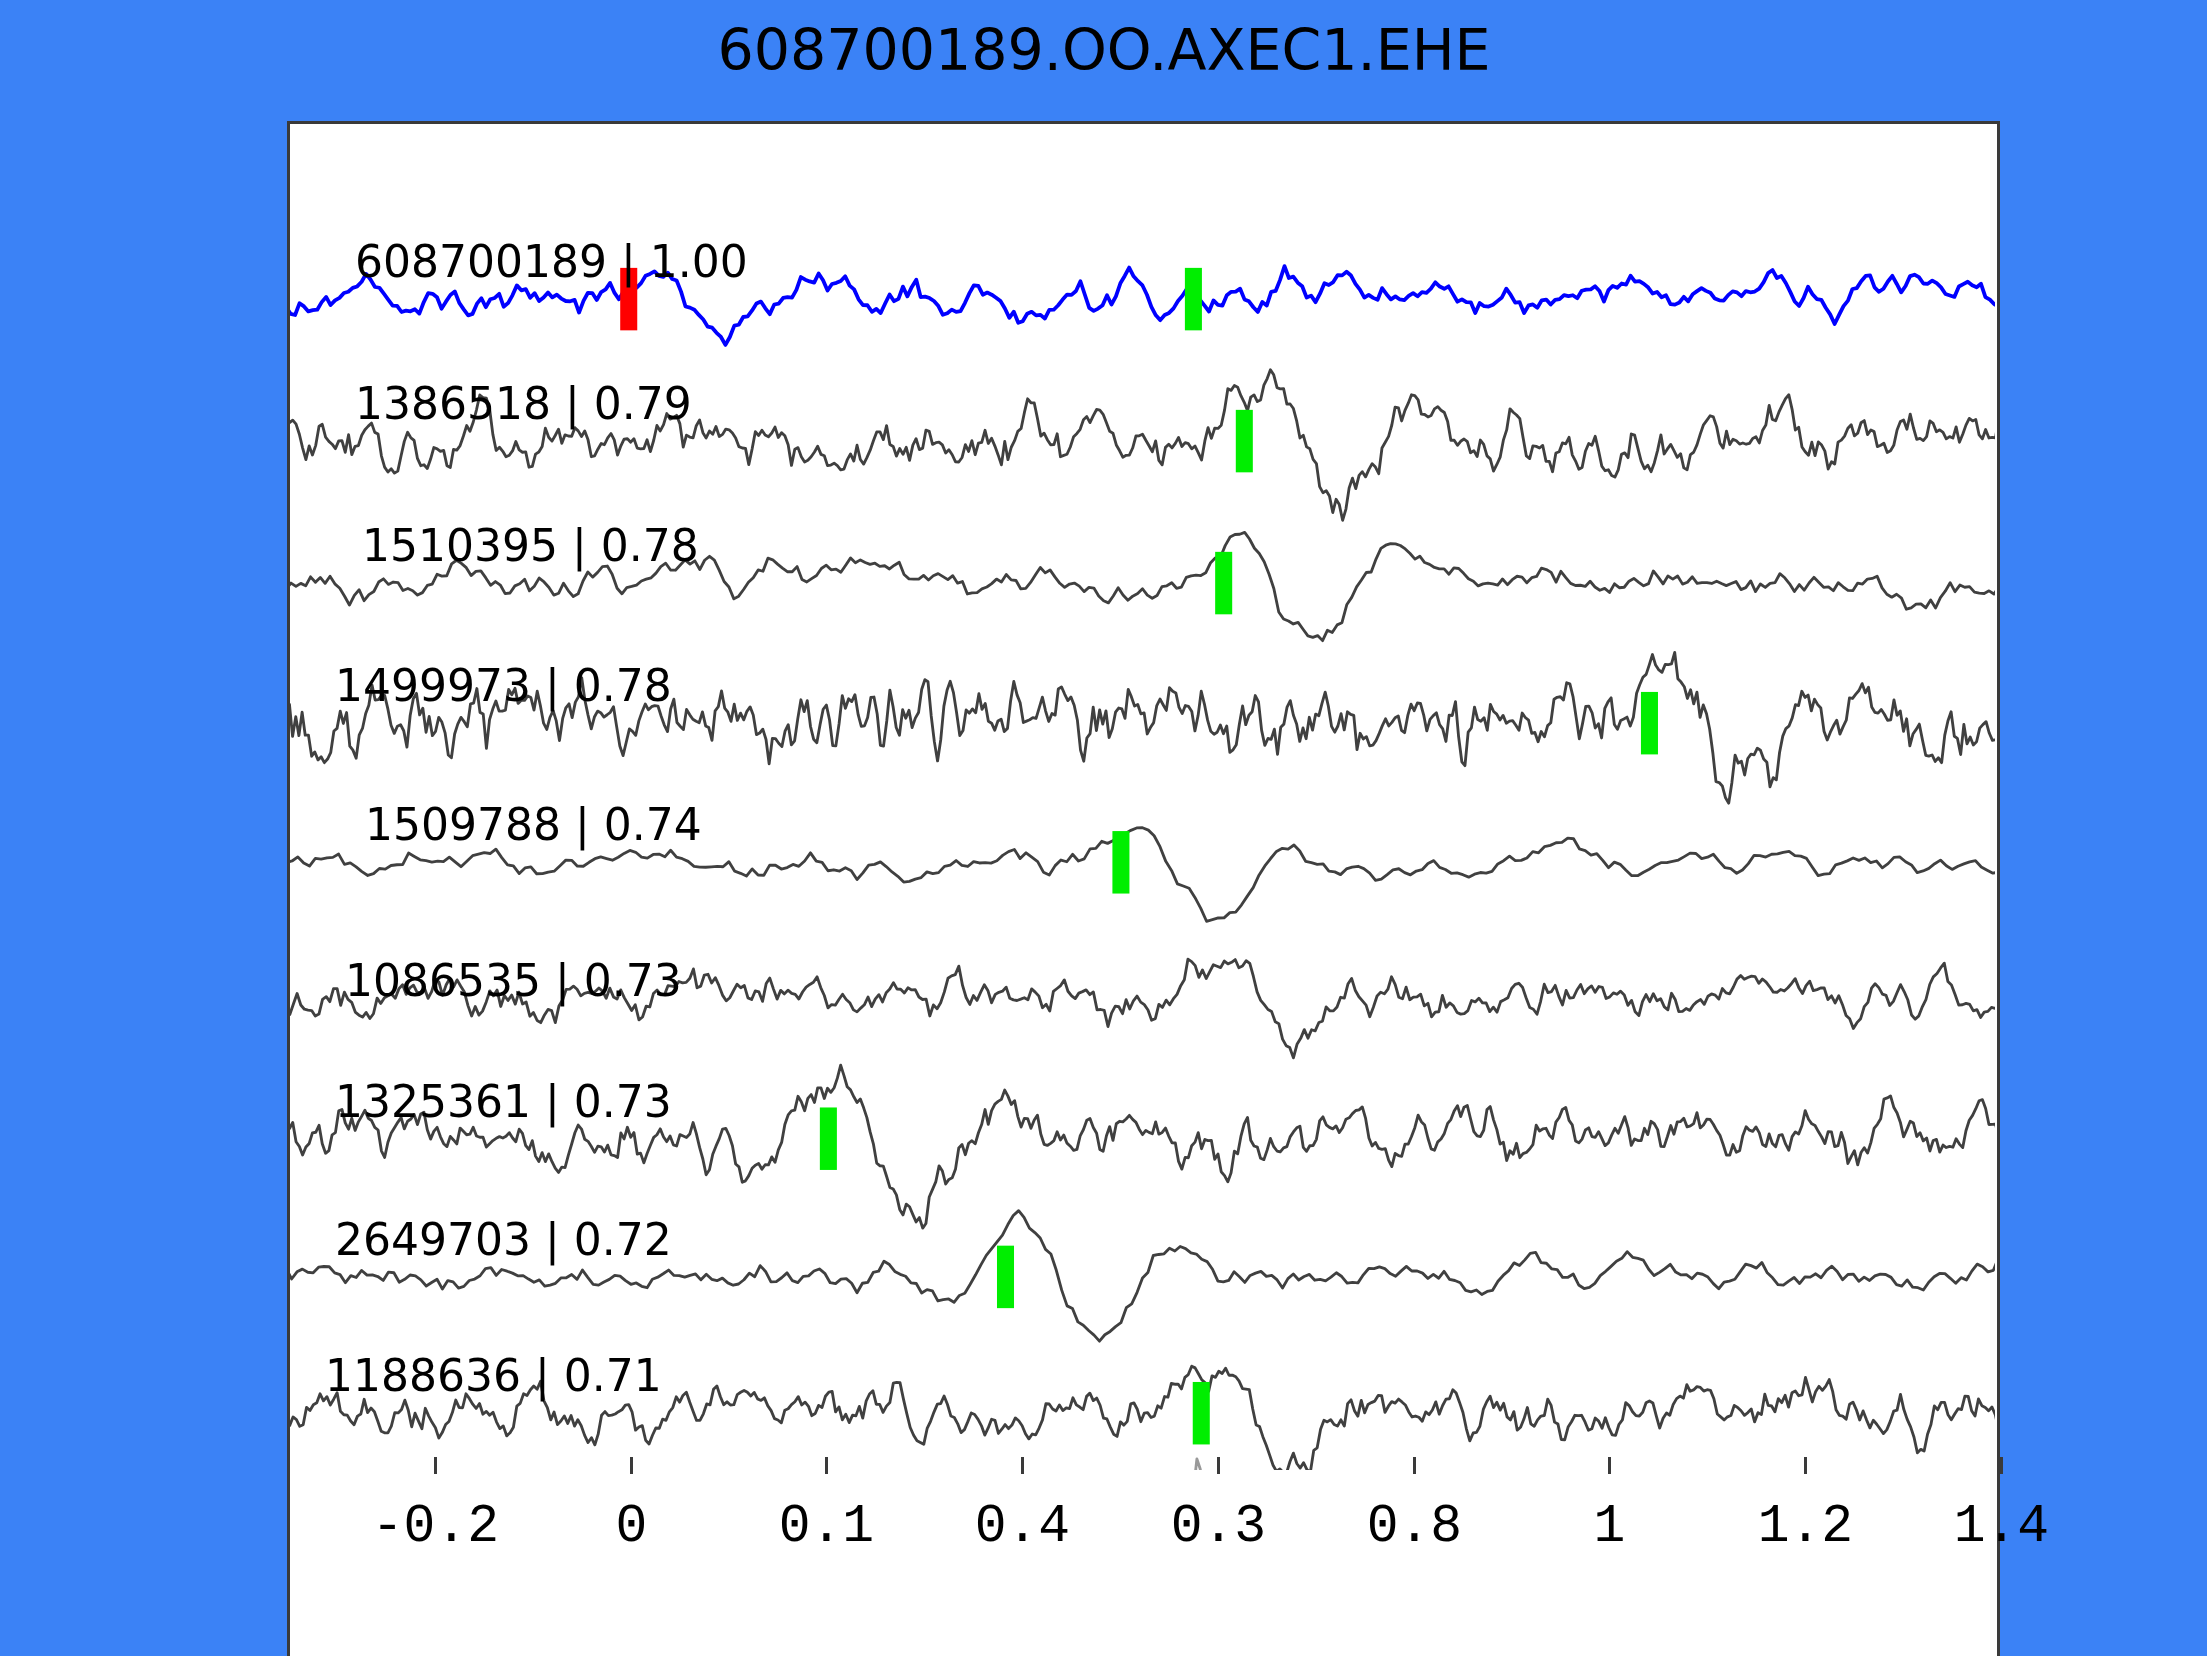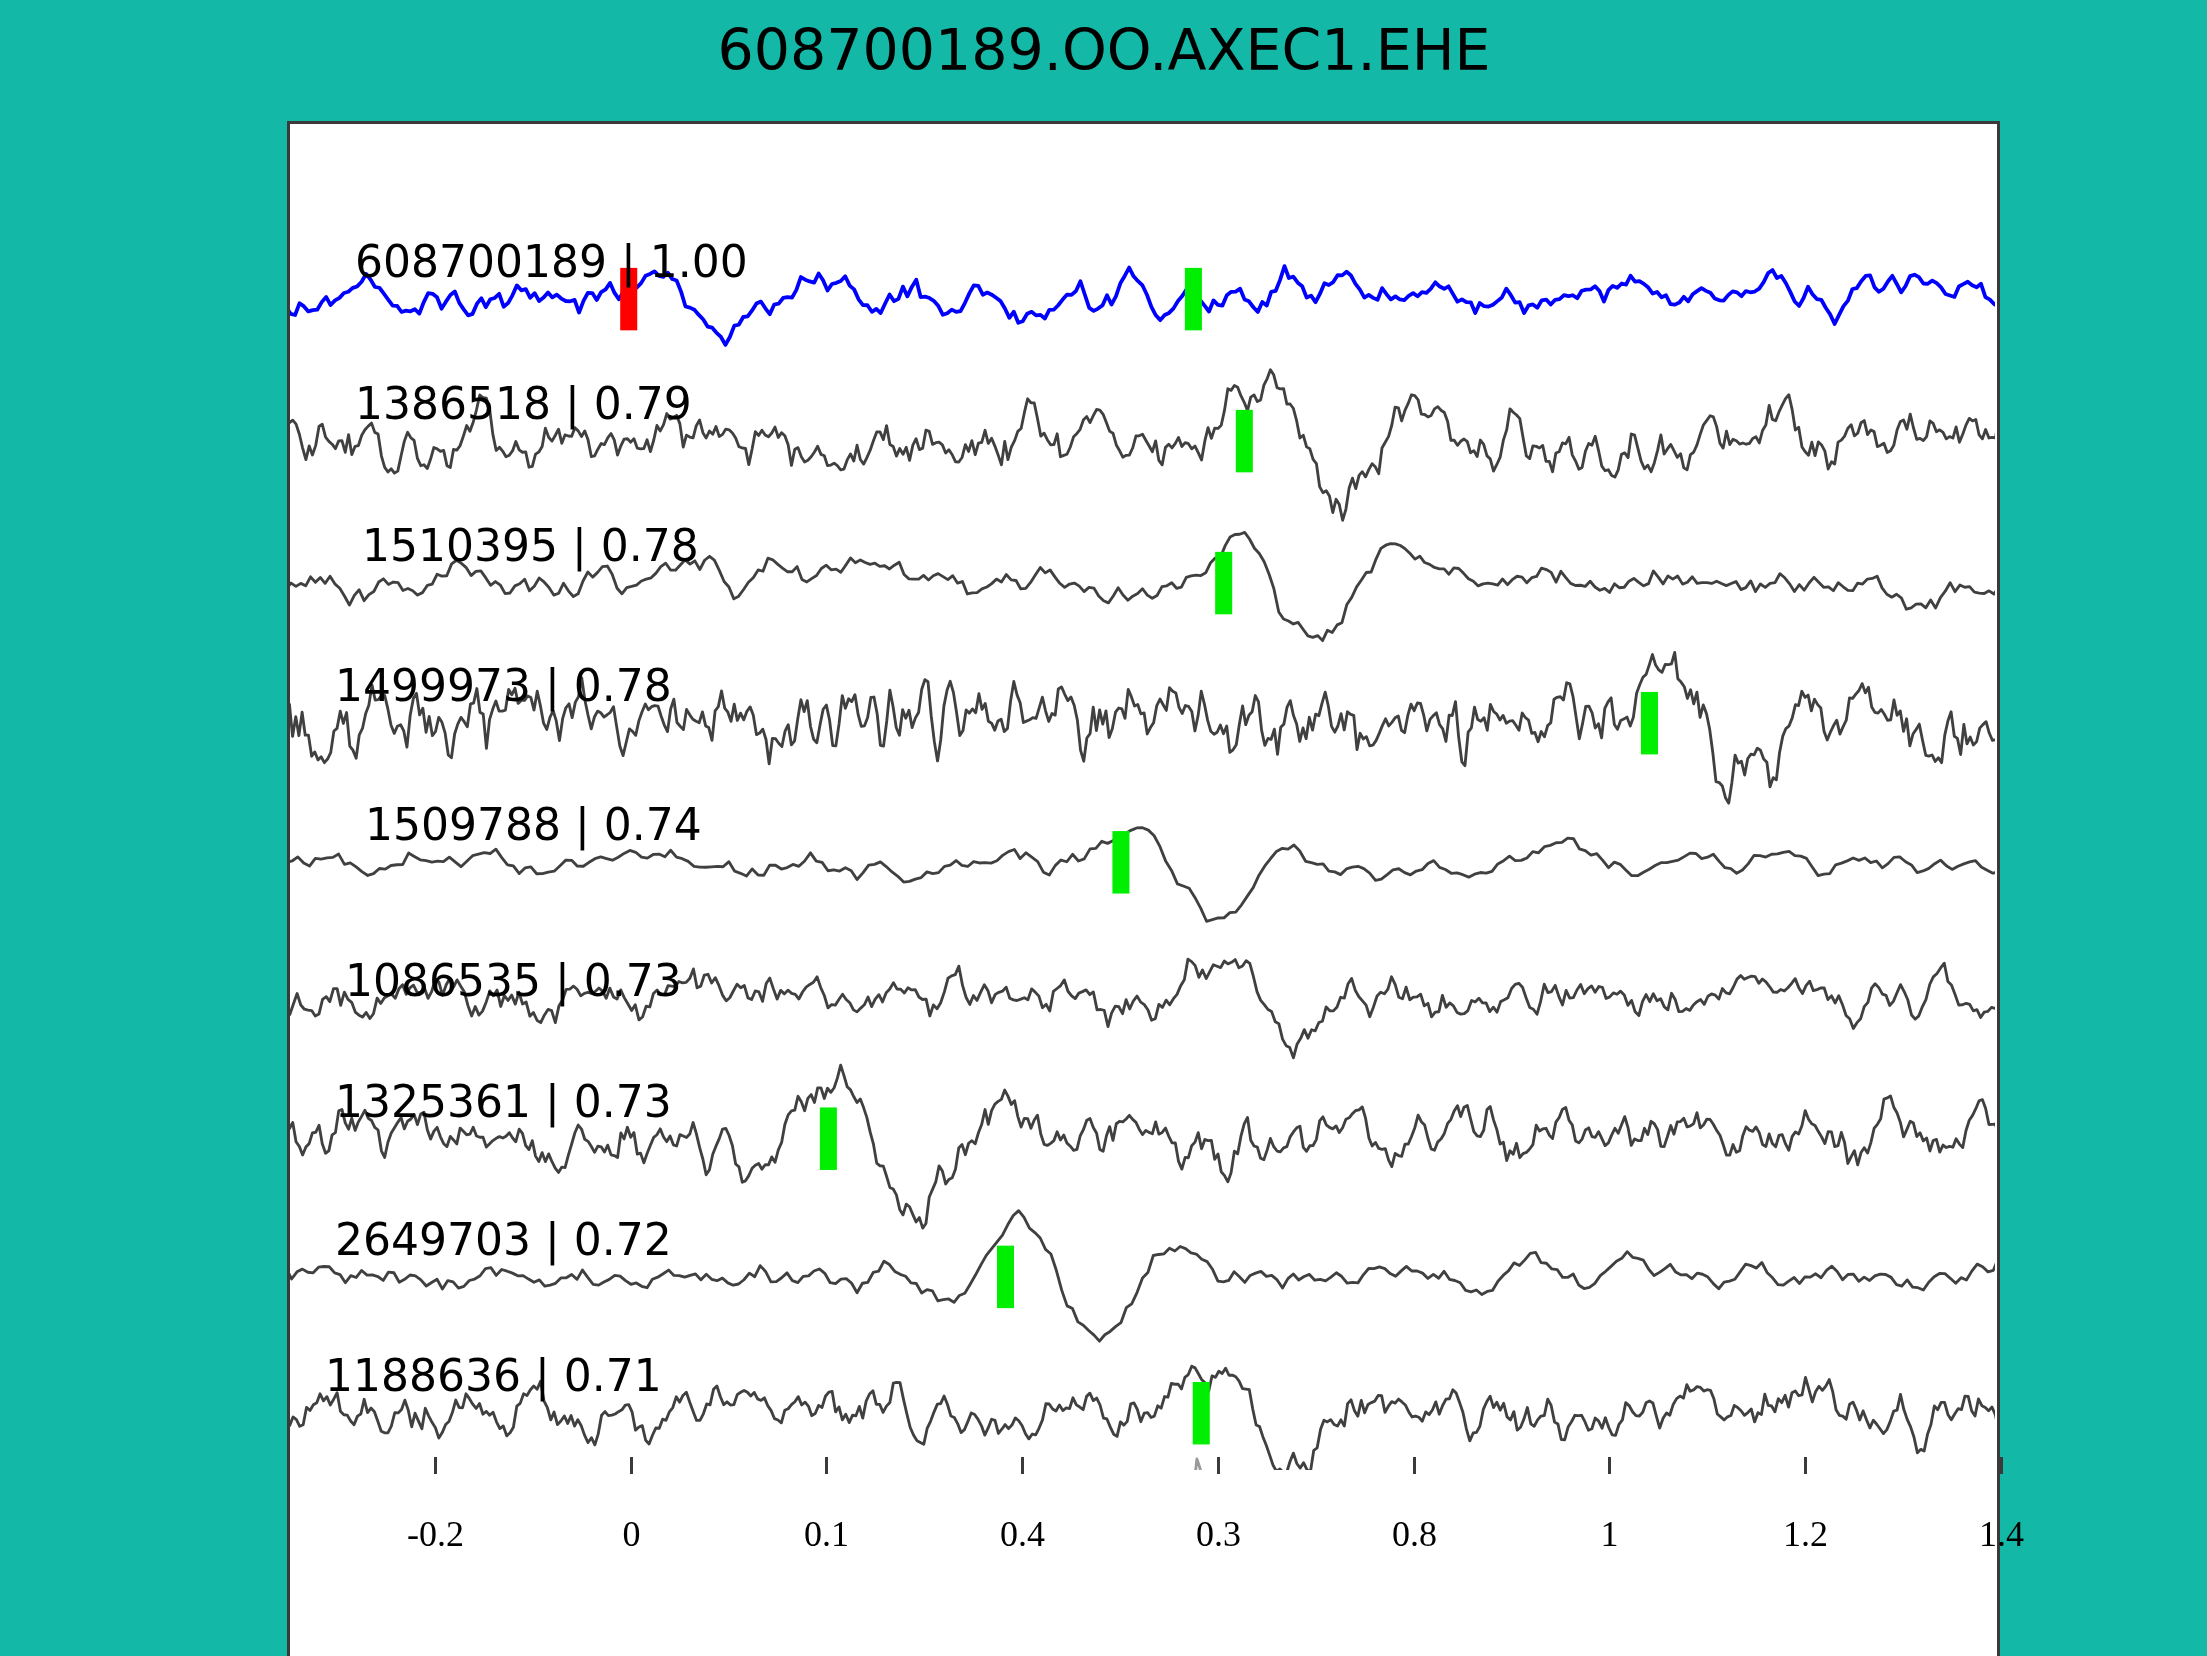--- a/index.html
+++ b/index.html
@@ -1,17 +1,17 @@
 <!DOCTYPE html>
 <html style="font-size:15px"><head>
 <meta charset="utf-8">
 <style>
   html,body{margin:0;padding:0;background:#ffffff;}
   body{width:2208px;height:1656px;font-family:"DejaVu Sans",sans-serif;overflow:hidden;}
-  #root{position:relative;width:2208px;height:1656px;background:#14b8a6;}
+  #root{position:relative;width:2208px;height:1656px;background:#3b82f6;}
 
   #chart-title{
     position:absolute;left:0;top:17px;width:2208px;text-align:center;
     font-size:57px;font-weight:400;color:#000;letter-spacing:0px;
     font-family:"DejaVu Sans",sans-serif;
   }
 
   #plot-frame{
     position:absolute;left:287px;top:121px;width:1713px;height:1547px;
     border:3.8px solid #3a3a3a;box-sizing:border-box;background:#fff;
@@ -23,21 +23,21 @@
   .trace-label{
     position:absolute;font-size:44px;color:#000;white-space:nowrap;
     font-family:"DejaVu Sans",sans-serif;line-height:1;
   }
 
   #x-axis{position:absolute;left:287px;top:1474px;width:1713px;height:123px;}
   .x-tick{position:absolute;top:0;width:2.8px;height:0;}
   .x-tick-line{position:absolute;top:-17px;left:0;width:2.8px;height:17px;background:#3a3a3a;}
   .x-tick-label{
     position:absolute;top:23px;left:50%;transform:translateX(-50%);
-    font-size:36px;color:#000;white-space:nowrap;font-family:Liberation Serif, serif;margin-top:16px;
+    font-size:53px;color:#000;white-space:nowrap;font-family:Liberation Mono, monospace;
   }
 </style>
 </head>
 <body>
 
 <div id="root">
 
   <div id="chart-title">608700189.OO.AXEC1.EHE</div>
 
   <div id="plot-frame">

